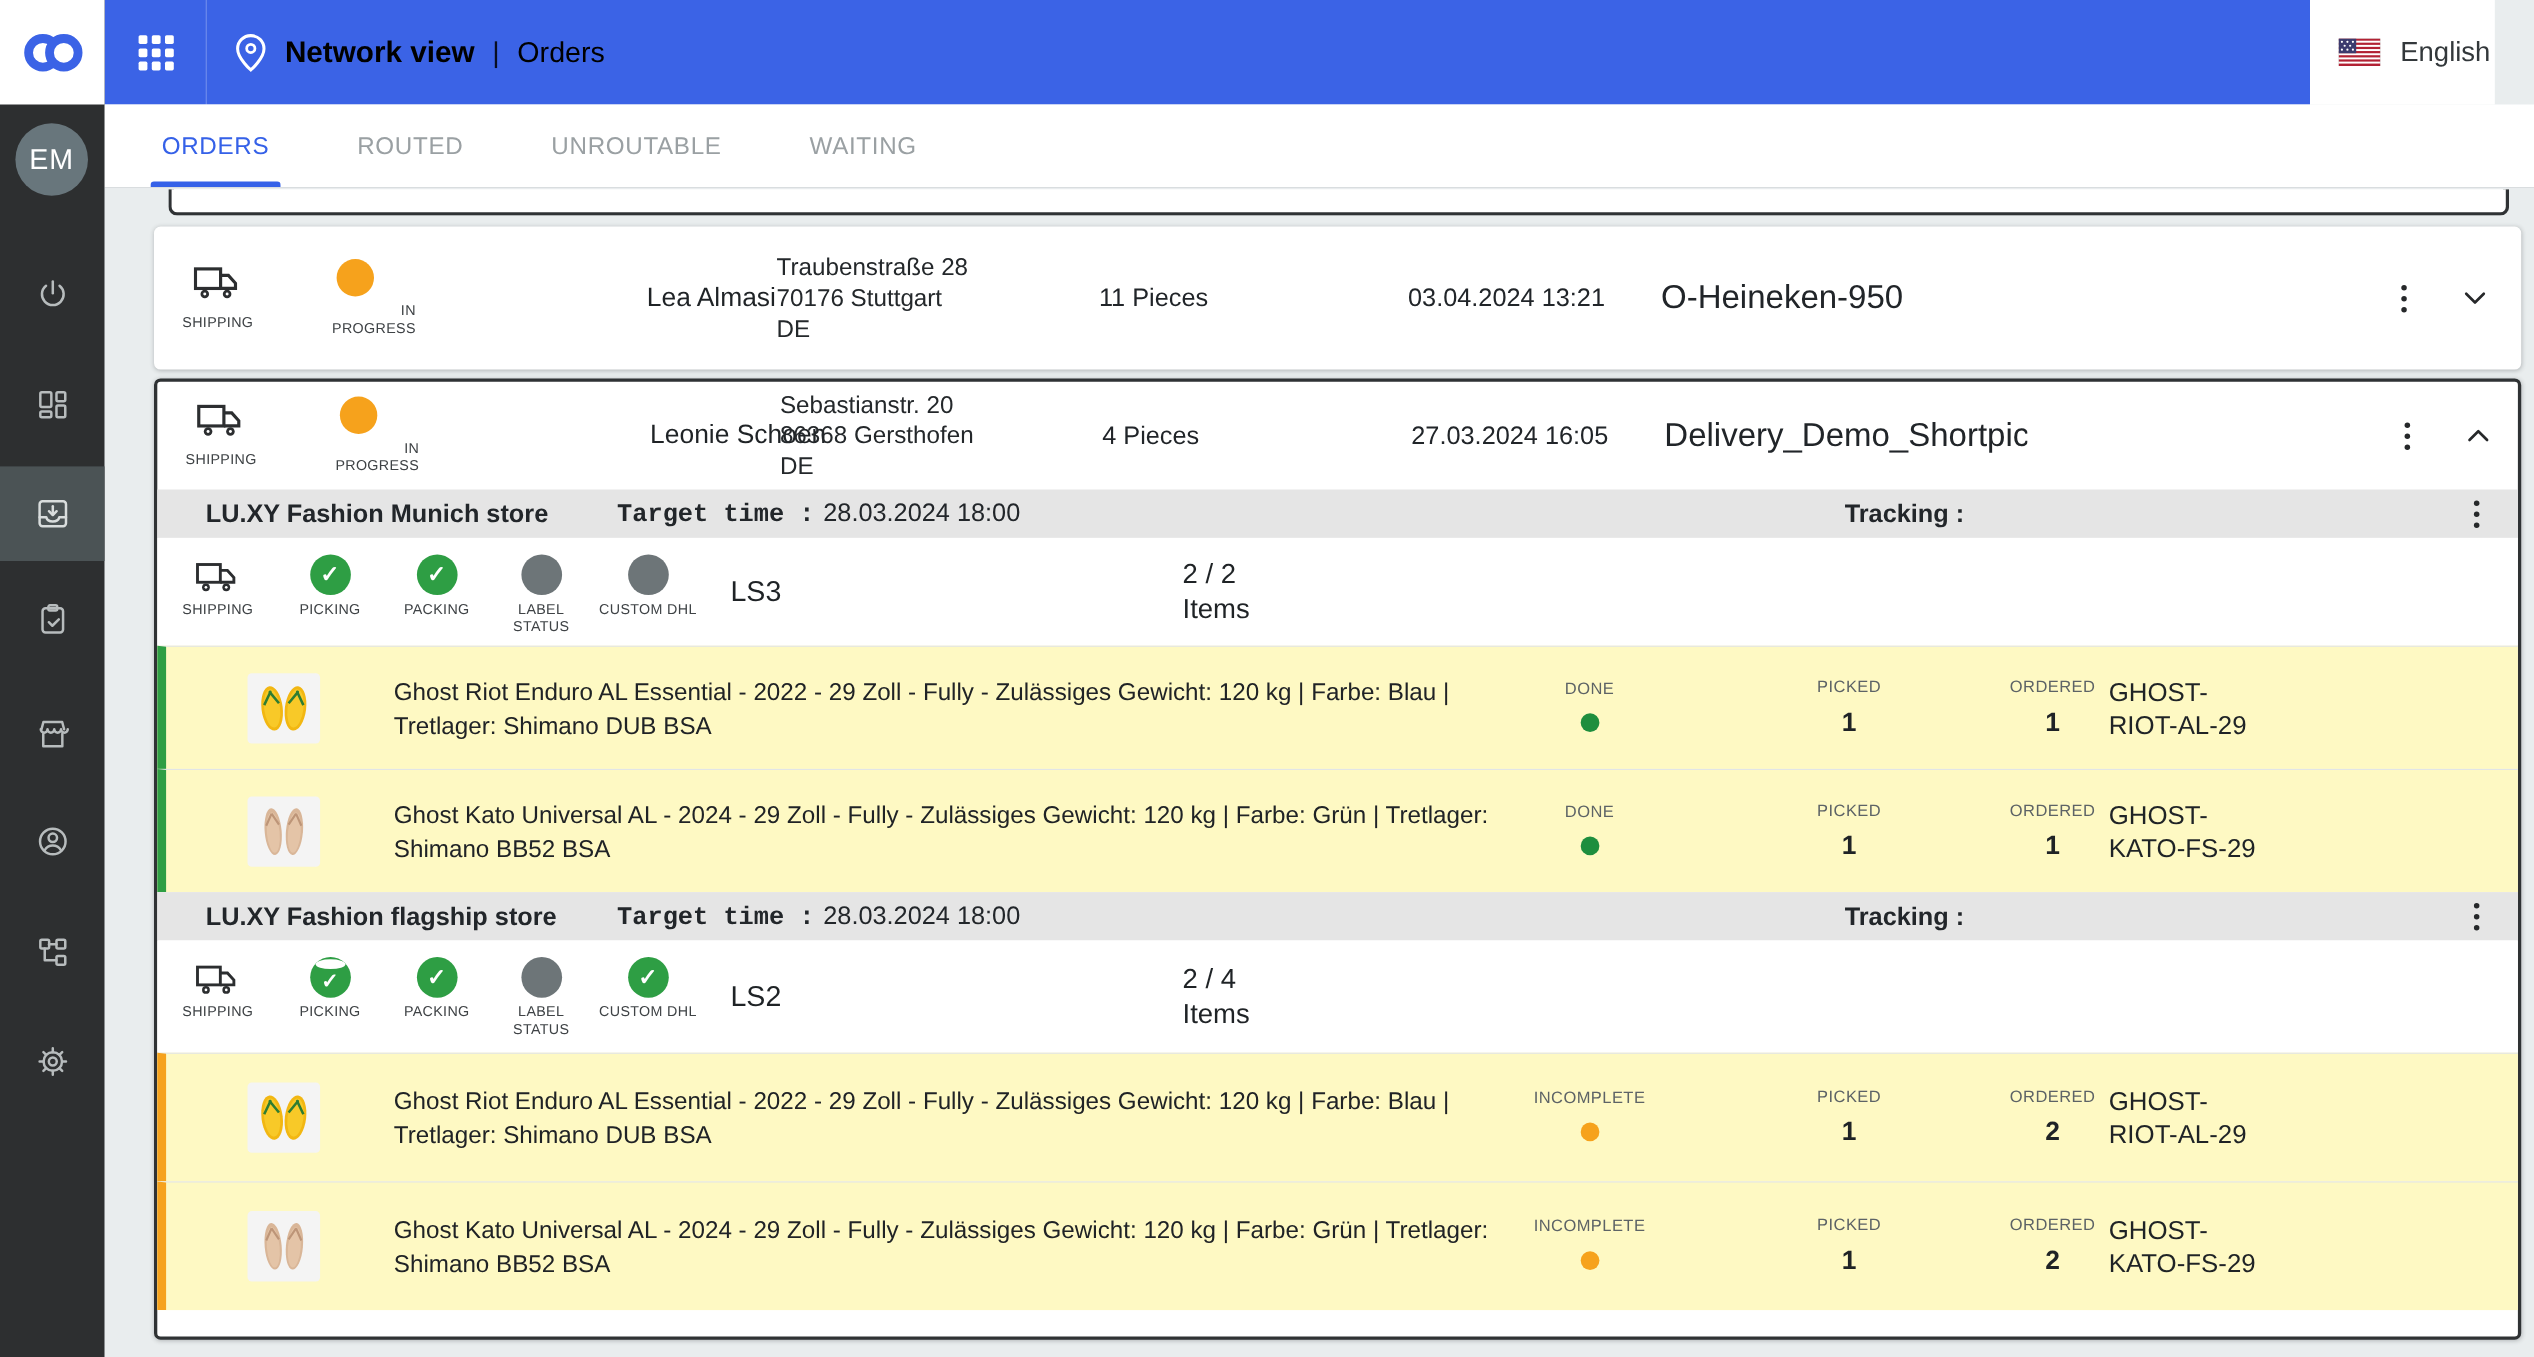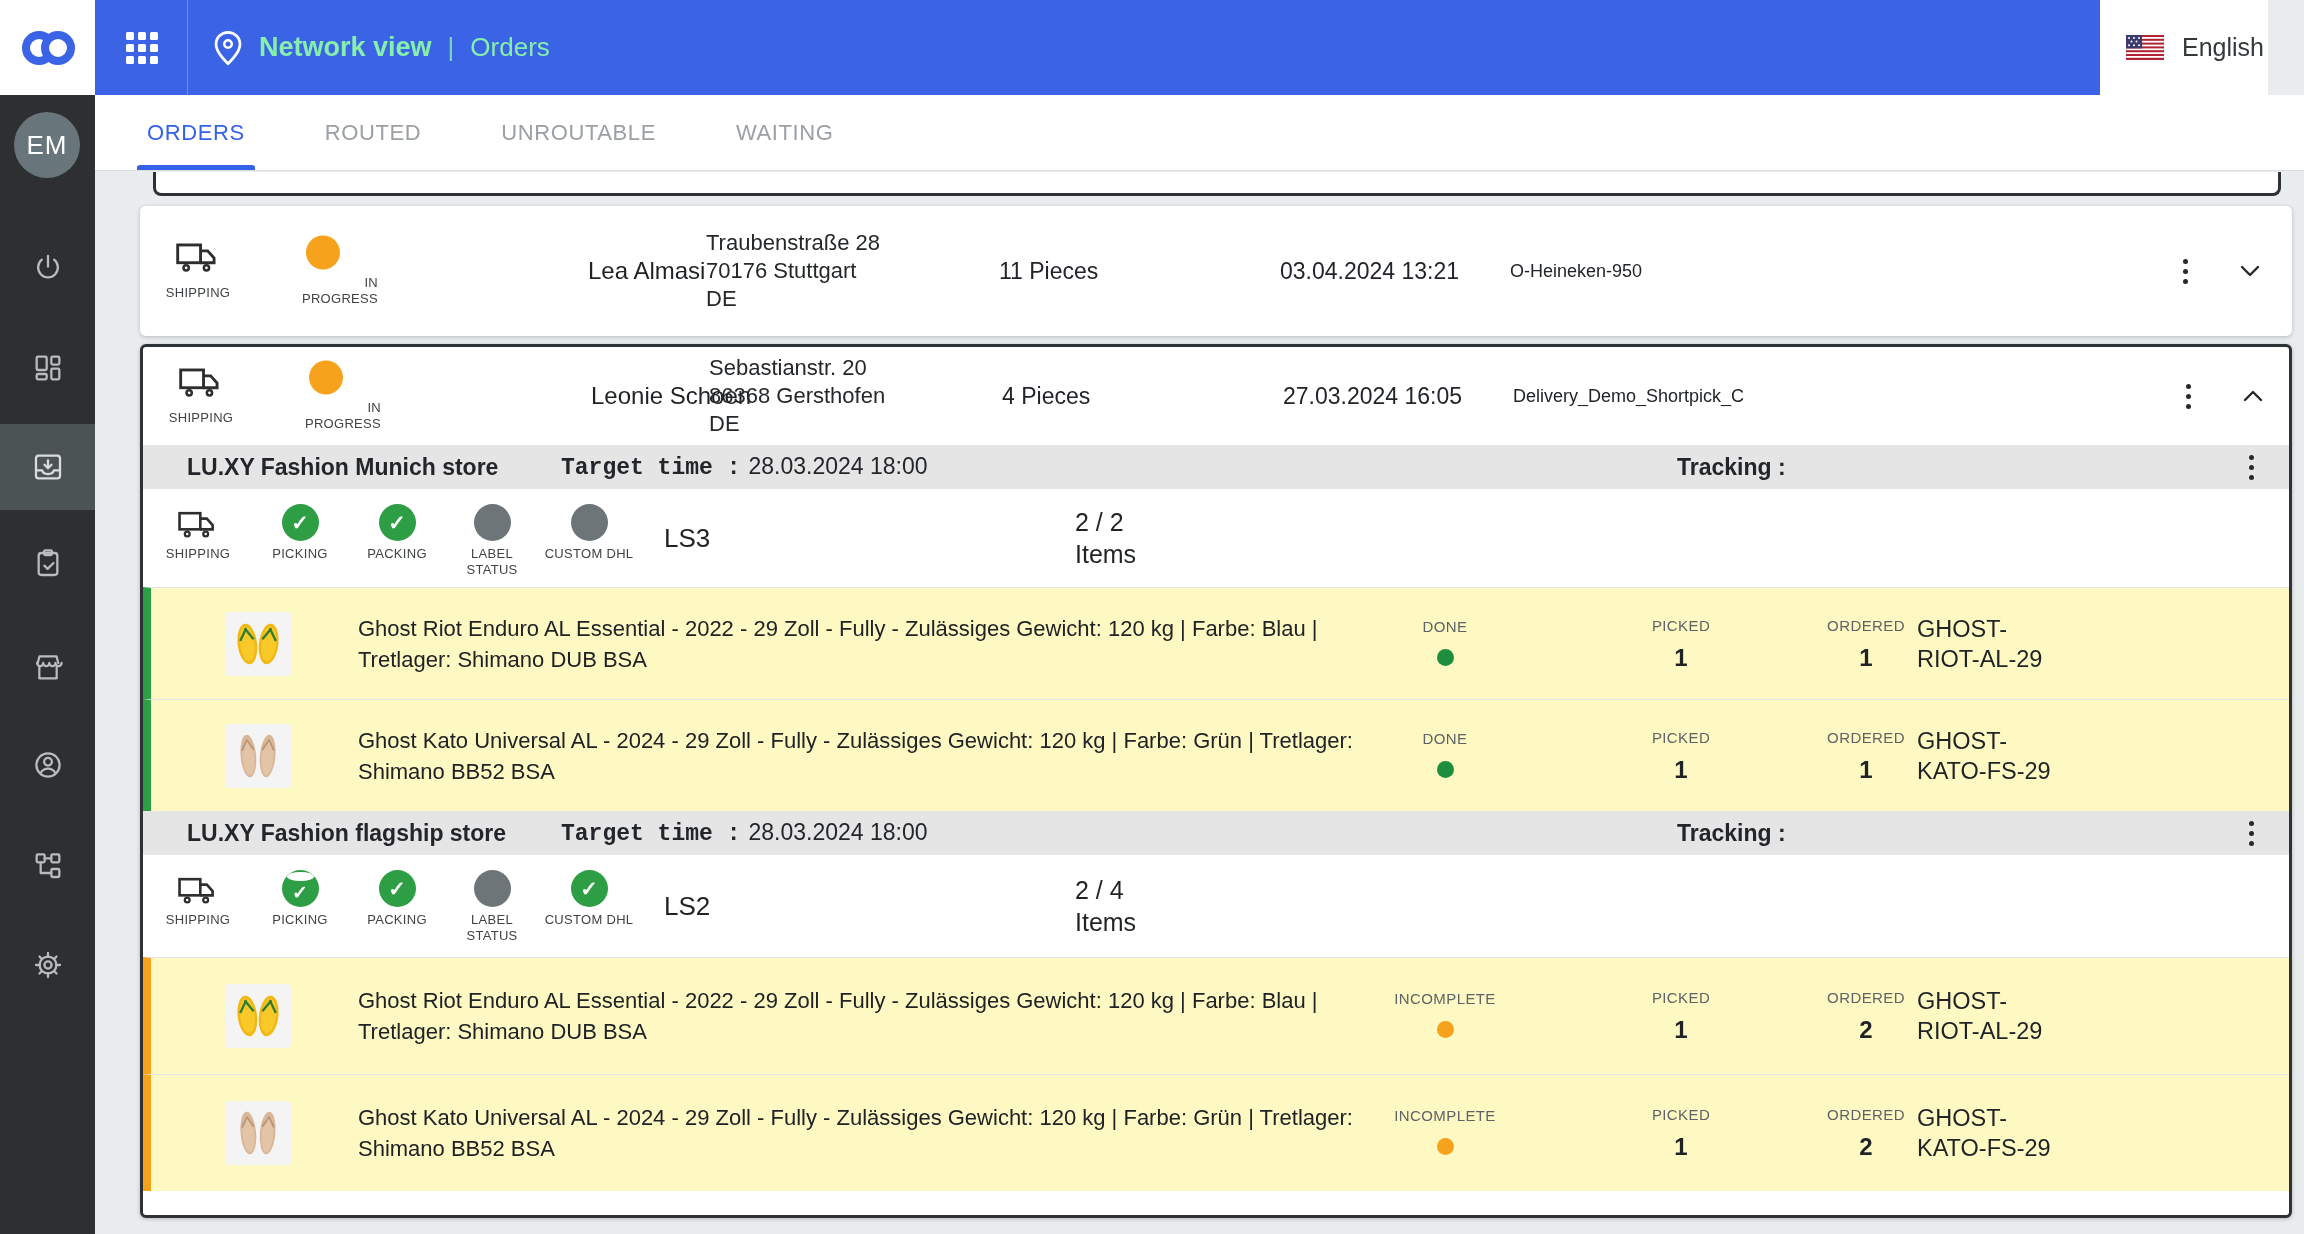--- a/index.html
+++ b/index.html
@@ -13,21 +13,21 @@
   .avatar { position:absolute; top:112px; left:14px; width:66px; height:66px; border-radius:50%; background:#68767c; color:#fff; font-size:26px; display:flex; align-items:center; justify-content:center; letter-spacing:1px; }
   .nav-item { position:absolute; left:0; width:95px; height:86px; display:flex; align-items:center; justify-content:center; background:transparent; border:none; cursor:pointer; }
   .nav-item.active { background:#4b5355; }
   .nav-item svg { stroke:#b7bcbd; fill:none; stroke-width:1.7; stroke-linecap:round; stroke-linejoin:round; }
   .nav-item.active svg { stroke:#d9dddd; }
 
   
   .topbar { position:absolute; left:95px; top:0; width:2005px; height:95px; background:#3b63e6; display:flex; align-items:center; }
   .launcher { position:absolute; left:25px; top:28px; width:44px; height:40px; background:transparent; border:none; cursor:pointer; display:flex; align-items:center; justify-content:center; }
   .topbar-divider { position:absolute; left:92px; top:0; width:1px; height:95px; background:rgba(255,255,255,.28); }
-  .title-group { position:absolute; left:118px; top:0; height:95px; display:flex; align-items:center; gap:16px; color:#86efac; }
+  .title-group { position:absolute; left:118px; top:0; height:95px; display:flex; align-items:center; gap:16px; color:#000000; }
   .t1 { font-size:27px; font-weight:bold; }
   .tsep { font-size:26px; opacity:.85; }
   .t2 { font-size:26px; }
   .lang-box { position:absolute; left:2100px; top:0; width:168px; height:95px; background:#fff; display:flex; align-items:center; padding-left:26px; gap:18px; cursor:pointer; z-index:6; }
   .lang-label { font-size:25px; color:#33383b; }
 
   
   .tabbar { position:absolute; left:95px; top:95px; width:2209px; height:76px; background:#fff; border-bottom:1px solid #d9dddf; display:flex; align-items:stretch; padding-left:42px; gap:60px; }
   .tab { position:relative; display:flex; align-items:center; font-size:22px; letter-spacing:.6px; color:#9aa0a3; font-weight:500; cursor:pointer; padding:0 10px; }
   .tab.active { color:#3561e8; }
@@ -47,21 +47,21 @@
   .cell { position:absolute; top:50%; transform:translateY(-50%); }
   .icon-stack { text-align:center; }
   .microlabel { font-size:13px; color:#3f4346; font-weight:500; letter-spacing:.3px; line-height:16px; margin-top:5px; white-space:pre-line; }
   .ship { left:8px; width:100px; }
   .prog { left:128px; width:110px;text-align:right; }
   .prog-circle { width:34px; height:34px; border-radius:50%; background:#f6a21c; margin:0 auto; }
   .name { left:448px; font-size:24px; color:#1f2326; }
   .addr { left:566px; font-size:22px; line-height:28px; color:#24282b; }
   .pieces { left:859px; font-size:23px; }
   .date { left:1140px; font-size:23px; }
-  .oid { left:1370px; width:330px; font-size:18px; white-space:nowrap; overflow:hidden; }
+  .oid { left:1370px; width:330px; font-size:30px; white-space:nowrap; overflow:hidden; }
   .kebab { position:absolute; top:50%; transform:translateY(-50%); width:44px; height:44px; background:transparent; border:none; cursor:pointer; display:flex; flex-direction:column; align-items:center; justify-content:center; gap:5px; }
   .kebab i { width:5px; height:5px; border-radius:50%; background:#26282a; }
   .kebab.row-kebab { left:2023px; }
   .chev { position:absolute; left:2088px; top:50%; transform:translateY(-50%); width:44px; height:44px; background:transparent; border:none; cursor:pointer; display:flex; align-items:center; justify-content:center; }
 
   
   .store-head { position:relative; height:44px; background:#e5e5e5; }
   .sh-name { left:44px; font-size:23px; font-weight:bold; color:#22262a; }
   .sh-target { left:418px; font-size:23px; color:#22262a; }
   .sh-target b { font-weight:bold; margin-right:8px;font-family:Liberation Mono, monospace; }

